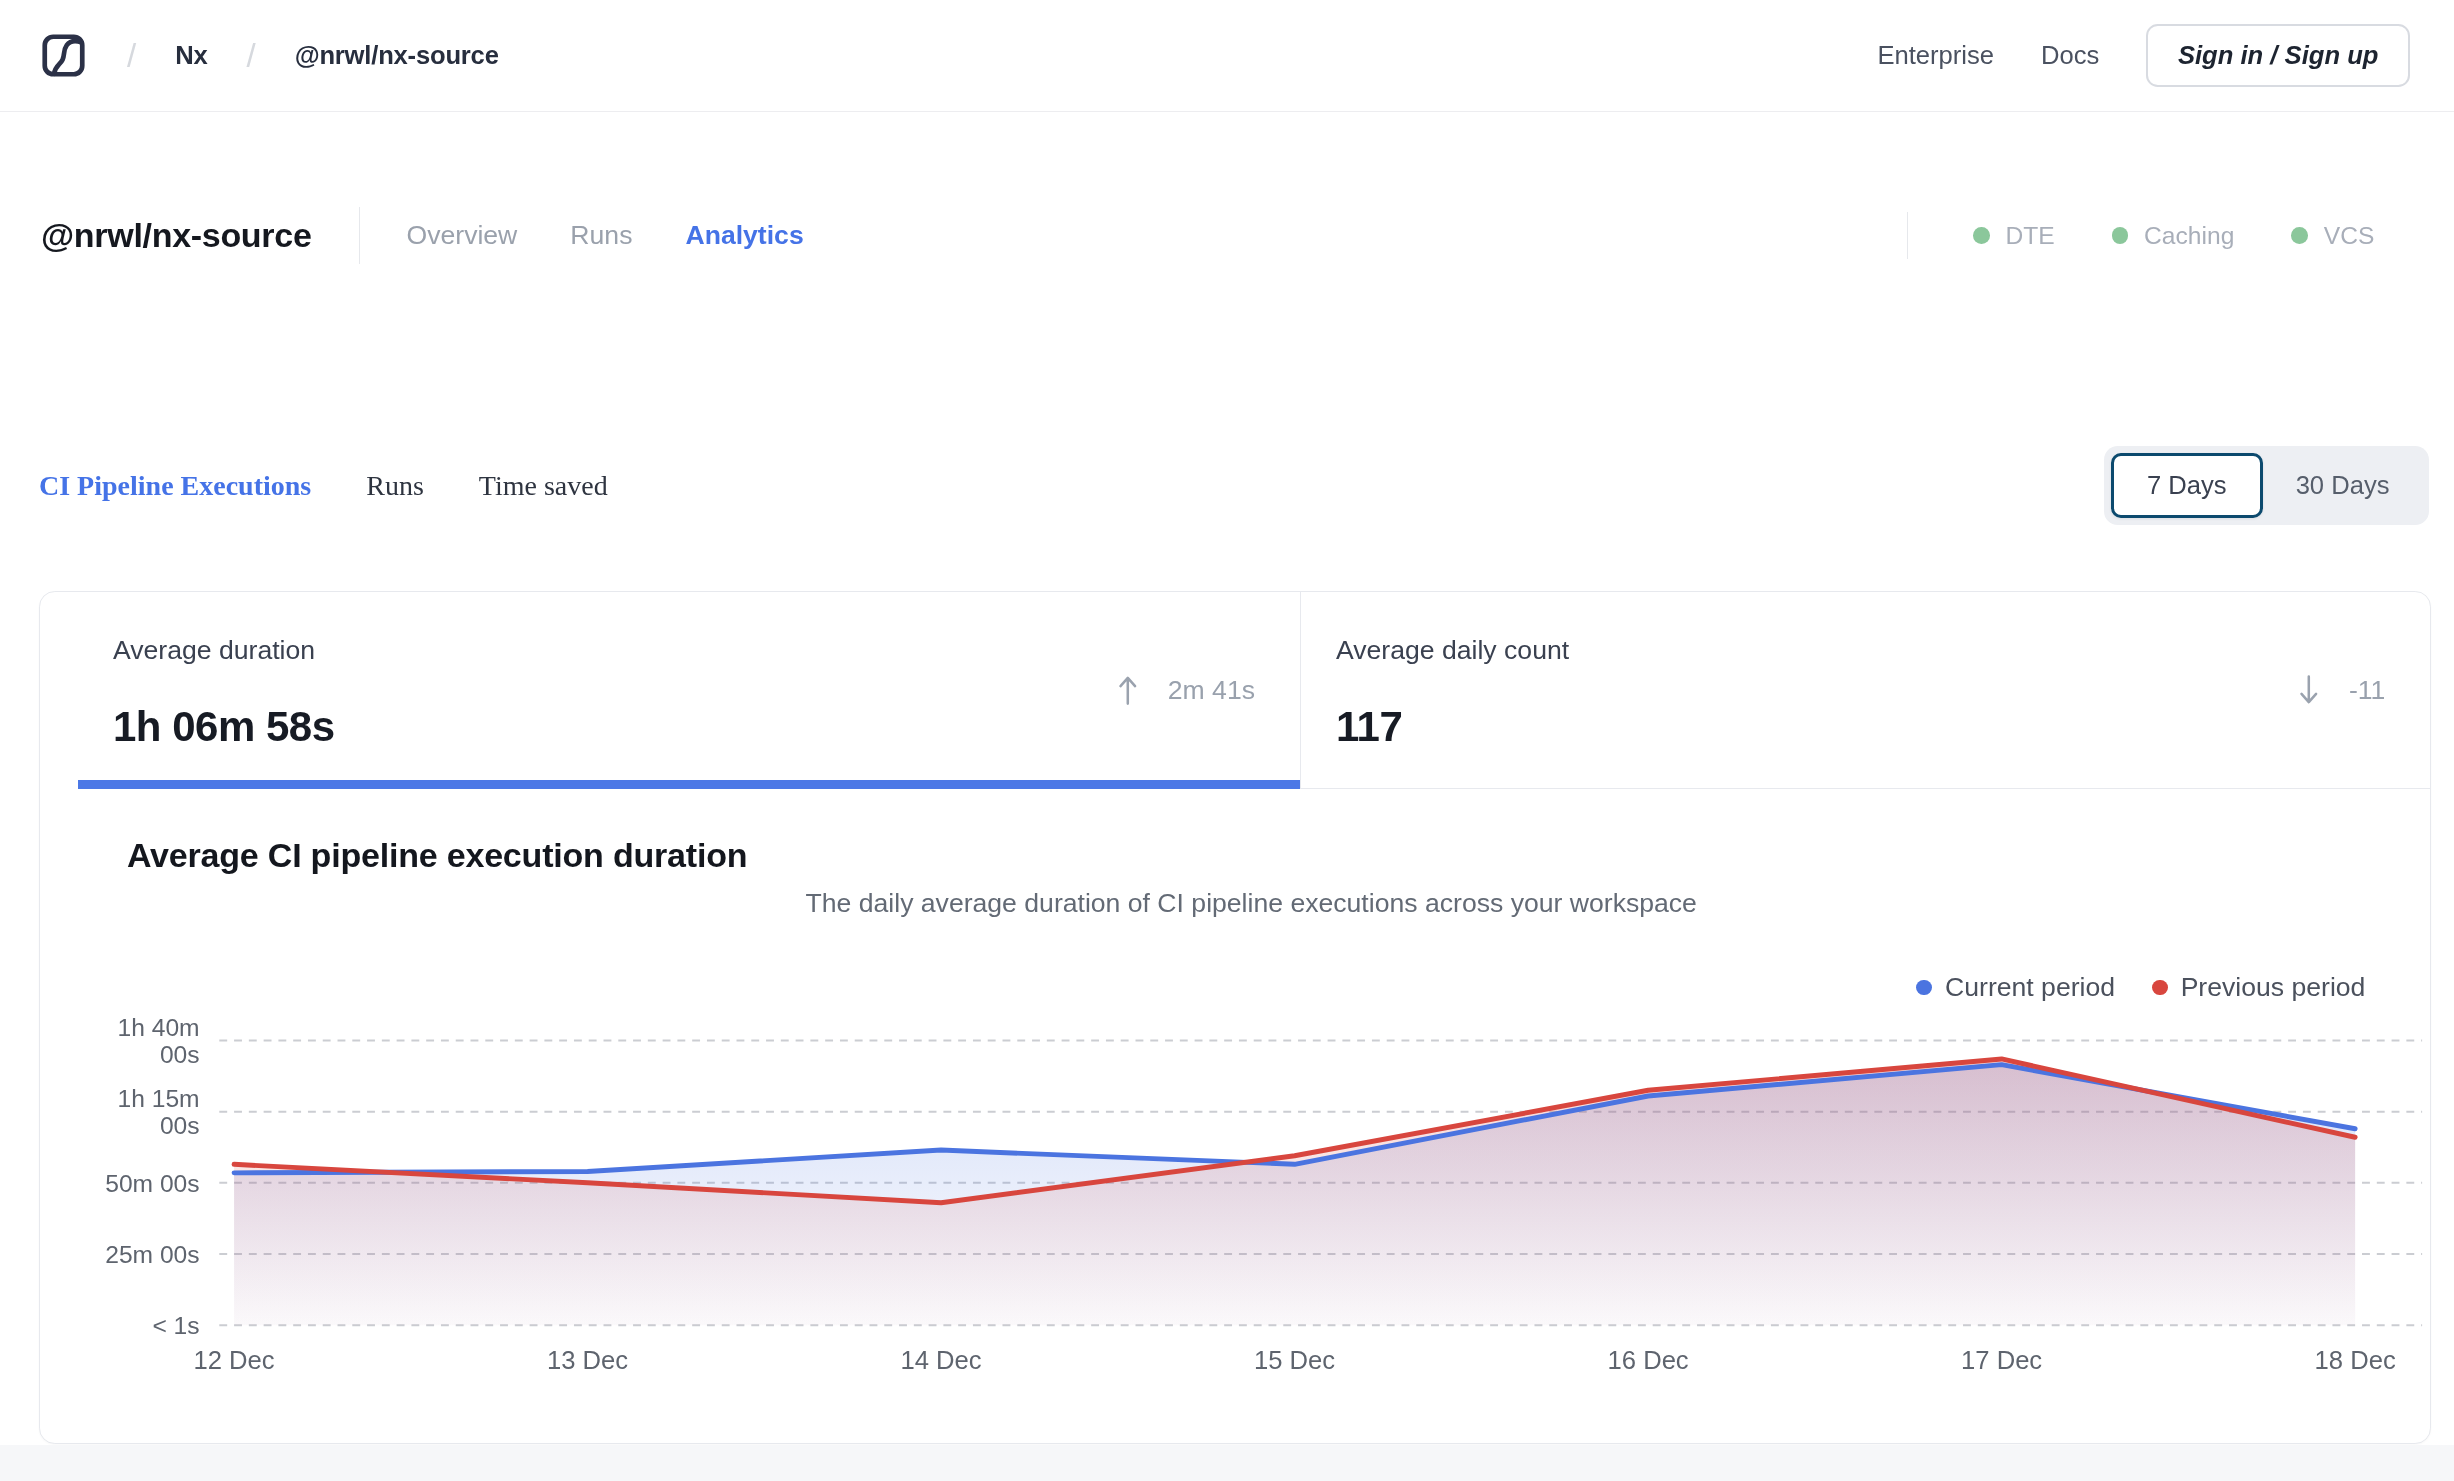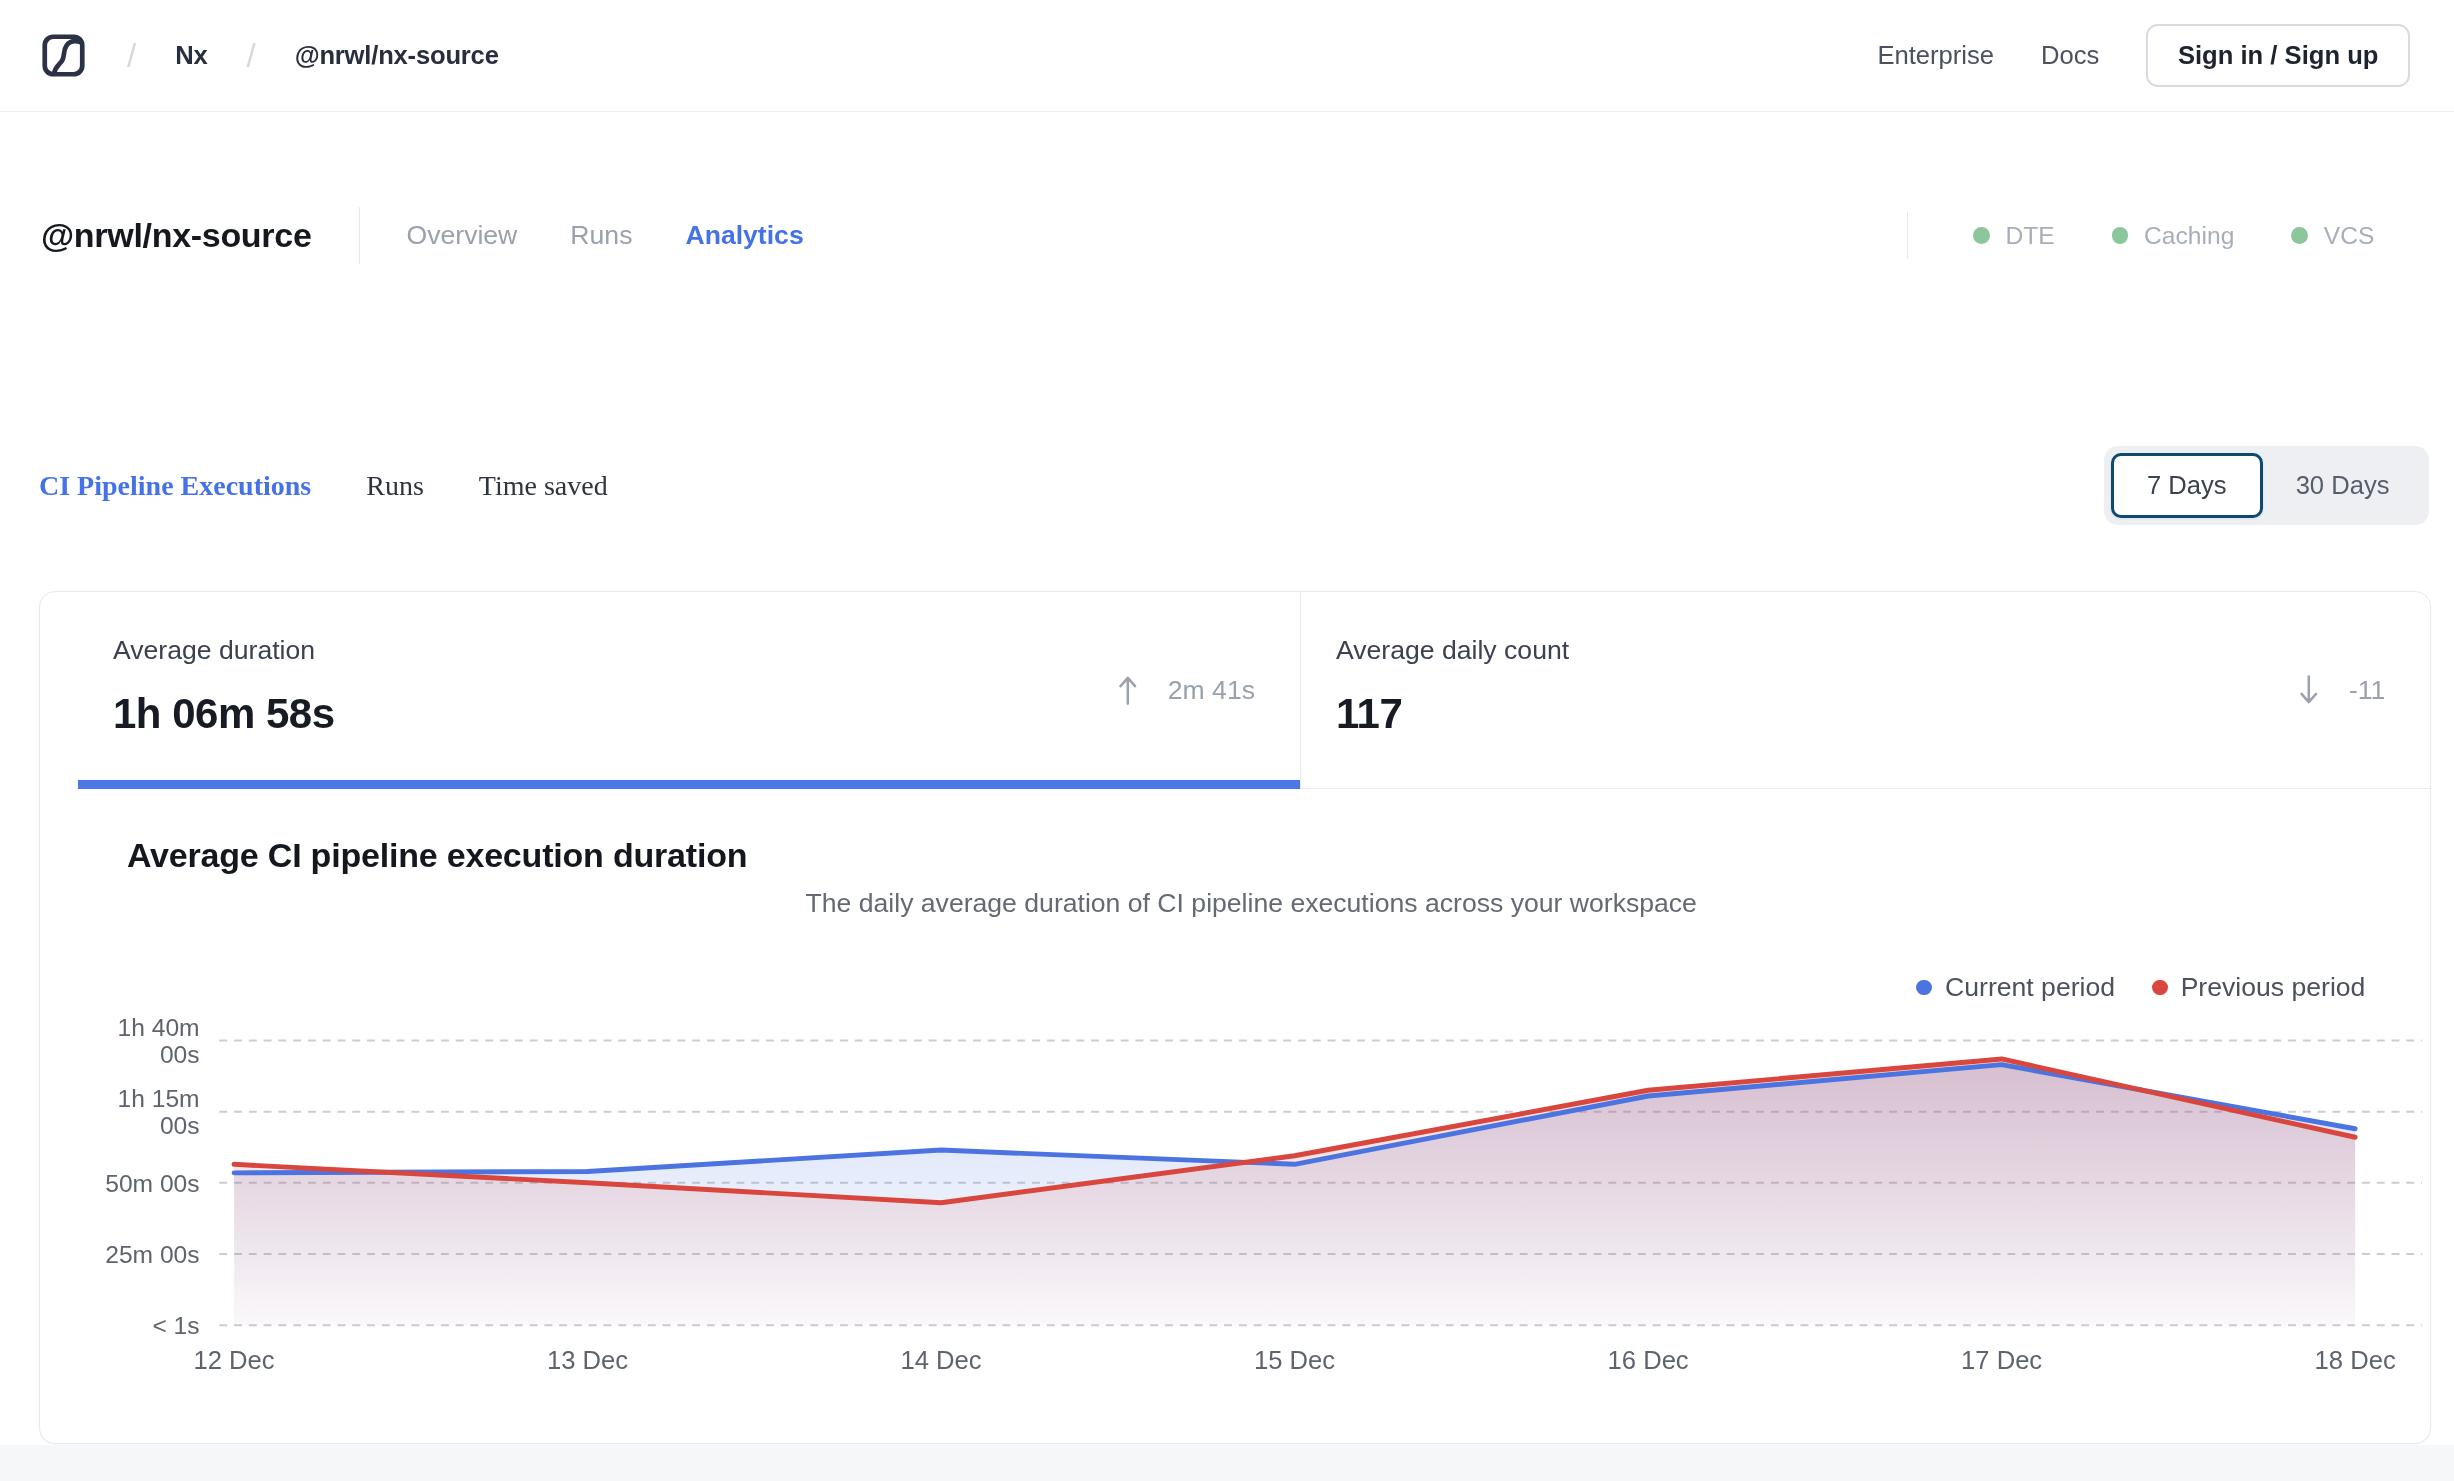--- a/index.html
+++ b/index.html
@@ -14,21 +14,21 @@
   .navbar { position:absolute; top:0; left:0; right:0; height:112px; background:#fff;
             border-bottom:1px solid #ededf0; display:flex; align-items:center; padding:0 45px 0 41px; }
   .logo-box { display:flex; align-items:center; }
   .crumbs { display:flex; align-items:center; margin-left:41px; gap:39px; font-size:25.6px; }
   .slash { color:#d6d9de; font-size:33px; font-weight:400; }
   .crumb-link { font-weight:700; color:#272e3e; letter-spacing:-0.2px; }
   .nav-right { margin-left:auto; display:flex; align-items:center; gap:47px; }
   .nav-link { font-size:25.6px; color:#4a5160; }
   .signin-btn { background:#fff; border:2px solid #d8dbe1; border-radius:11.8px; padding:14.8px 29.6px;
                 font-size:25.6px; font-weight:700; color:#1d2430; cursor:pointer;
-                font-family:inherit; }
+                font-family:inherit;font-style:italic; }
 
   
   .workspace-row { position:absolute; top:203px; left:41px; right:29.6px; height:65px;
                    display:flex; align-items:center; }
   .ws-title { font-size:34px; font-weight:700; color:#15181f; letter-spacing:-0.3px; }
   .vdiv { width:1px; height:57px; background:#e6e8ec; margin:0 47px; }
   .ws-tabs { display:flex; gap:53px; font-size:26.6px; }
   .ws-tab { color:#9aa1ac; }
   .ws-tab.active { color:#4573e7; font-weight:700; }
   .ws-right { margin-left:auto; display:flex; align-items:center; padding-right:51px; }
@@ -55,21 +55,21 @@
   .panel { position:absolute; left:39px; right:23.6px; top:591px; height:853px; background:#fff;
            border:1px solid #e7e9ee; border-radius:15.8px; overflow:hidden;
            box-shadow:0 1px 2px rgba(16,24,40,.03);padding-left:38px; }
   .stats-row { display:flex; height:197px; border-bottom:1px solid #e7e9ee; }
   .stat-cell { position:relative; flex:0 0 1223px; padding:43px 39px 0 35px;
                border-right:1px solid #e7e9ee; cursor:pointer; }
   .stat-cell:last-child { flex:1 1 auto; border-right:none; }
   .stat-cell.active::after { content:""; position:absolute; left:0; right:0; bottom:-1px;
                              height:8.9px; background:#4c78e6; }
   .stat-label { font-size:26.6px; color:#3a4150; }
-  .stat-value { font-size:42px; font-weight:600; color:#171b24; margin-top:24px; letter-spacing:-0.5px; }
+  .stat-value { font-size:42px; font-weight:600; color:#171b24; margin-top:37px; letter-spacing:-0.5px; }
   .stat-delta { position:absolute; right:45px; top:50%; transform:translateY(-50%);
                 display:flex; align-items:center; gap:28px; color:#99a1ad; font-size:26.6px; }
 
   .chart-head { padding:47px 55px 0 49px; }
   .chart-title { font-size:34px; font-weight:700; color:#14171e; letter-spacing:-0.2px; }
   .chart-sub { font-size:26.6px; color:#636a75; margin-top:12.8px;text-align:center; }
   .legend { position:absolute; right:65px; top:380px; display:flex; gap:37px; align-items:center; }
   .legend-item { display:flex; gap:12.8px; align-items:center; font-size:26.6px; color:#4b515d; }
   .legend-dot { width:15.8px; height:15.8px; border-radius:50%; }
 

